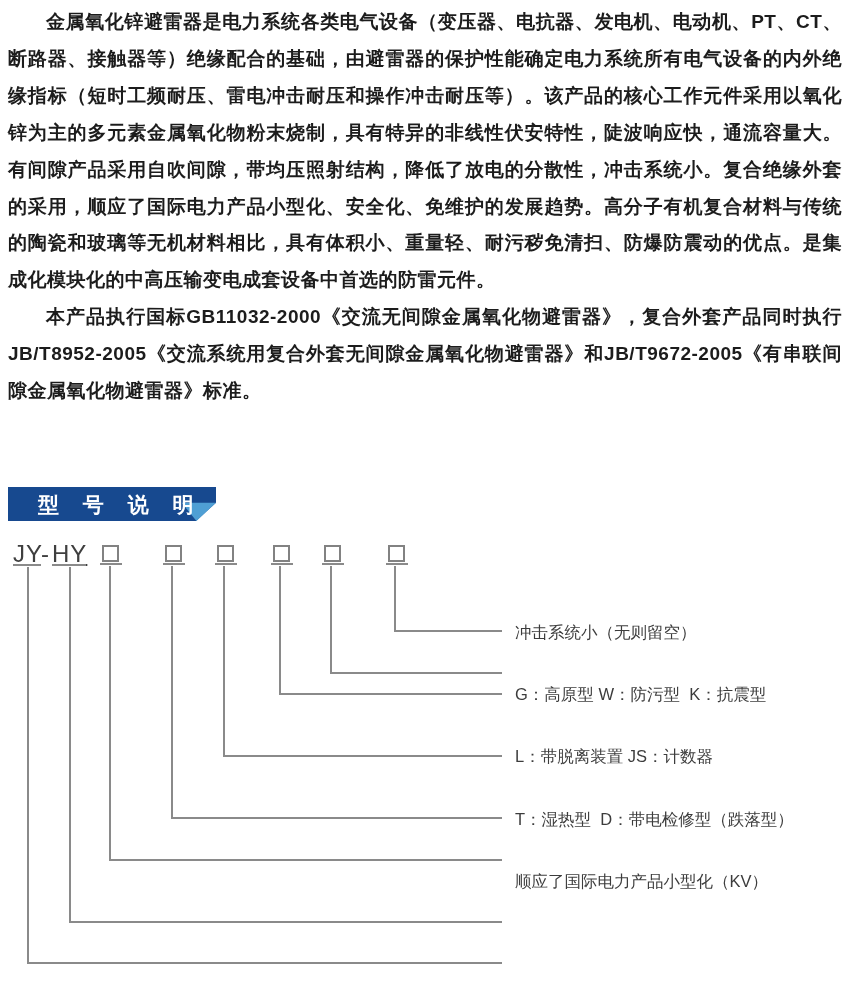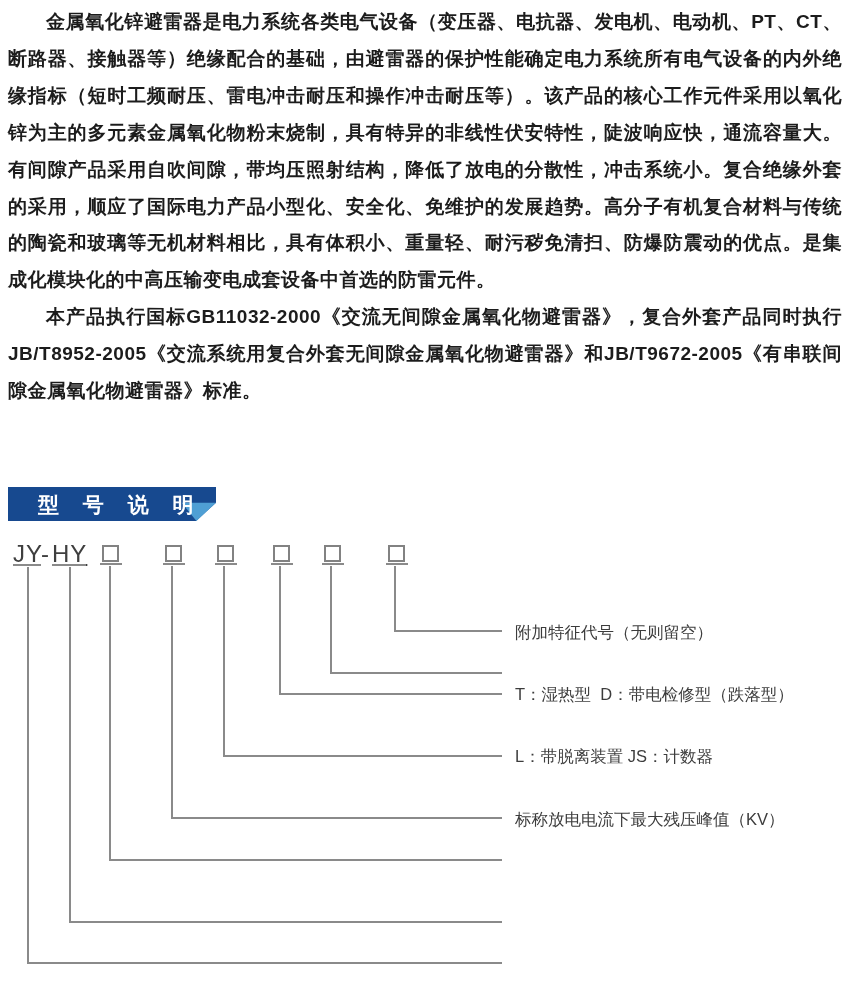--- a/index.html
+++ b/index.html
@@ -103,24 +103,25 @@
   <div class="conn" style="left:27px; top:567px;height:395px;width:473px;"></div>
   <div class="conn" style="left:69px; top:567px;height:354px;width:431px;"></div>
   <div class="conn" style="left:109px;top:566px;height:293px;width:391px;"></div>
   <div class="conn" style="left:171px;top:566px;height:251px;width:329px;"></div>
   <div class="conn" style="left:223px;top:566px;height:189px;width:277px;"></div>
   <div class="conn" style="left:279px;top:566px;height:127px;width:221px;"></div>
   <div class="conn" style="left:330px;top:566px;height:106px;width:170px;"></div>
   <div class="conn" style="left:394px;top:566px;height:64px; width:106px;"></div>
 
   <div class="specs">
-    <div class="row">附加特征代号（无则留空）</div>
+    <div class="row">冲击系统小（无则留空）</div>
+    <div class="row">G：高原型 W：防污型  K：抗震型</div>
+    <div class="row">L：带脱离装置 JS：计数器</div>
     <div class="row">T：湿热型  D：带电检修型（跌落型）</div>
-    <div class="row">L：带脱离装置 JS：计数器</div>
-    <div class="row">标称放电电流下最大残压峰值（KV）</div>
+    <div class="row">顺应了国际电力产品小型化（KV）</div>
     
     
     
     
     
     
     
     
     
     

